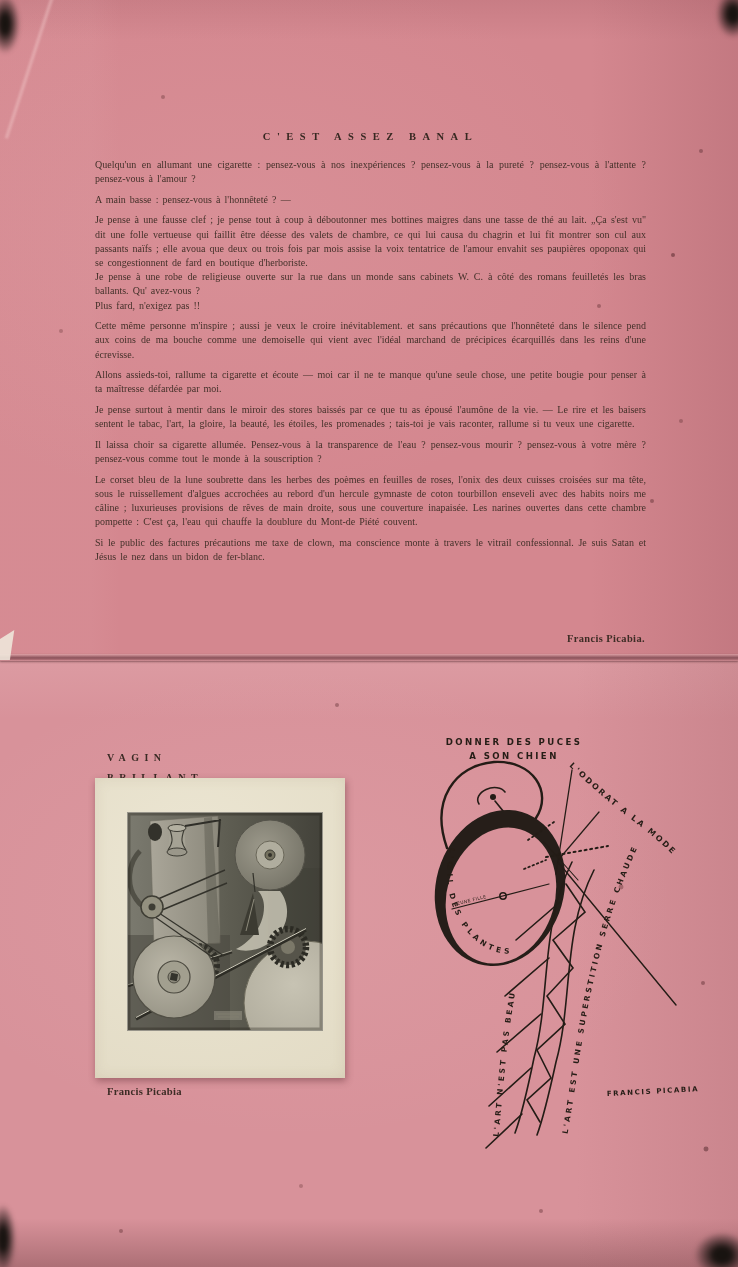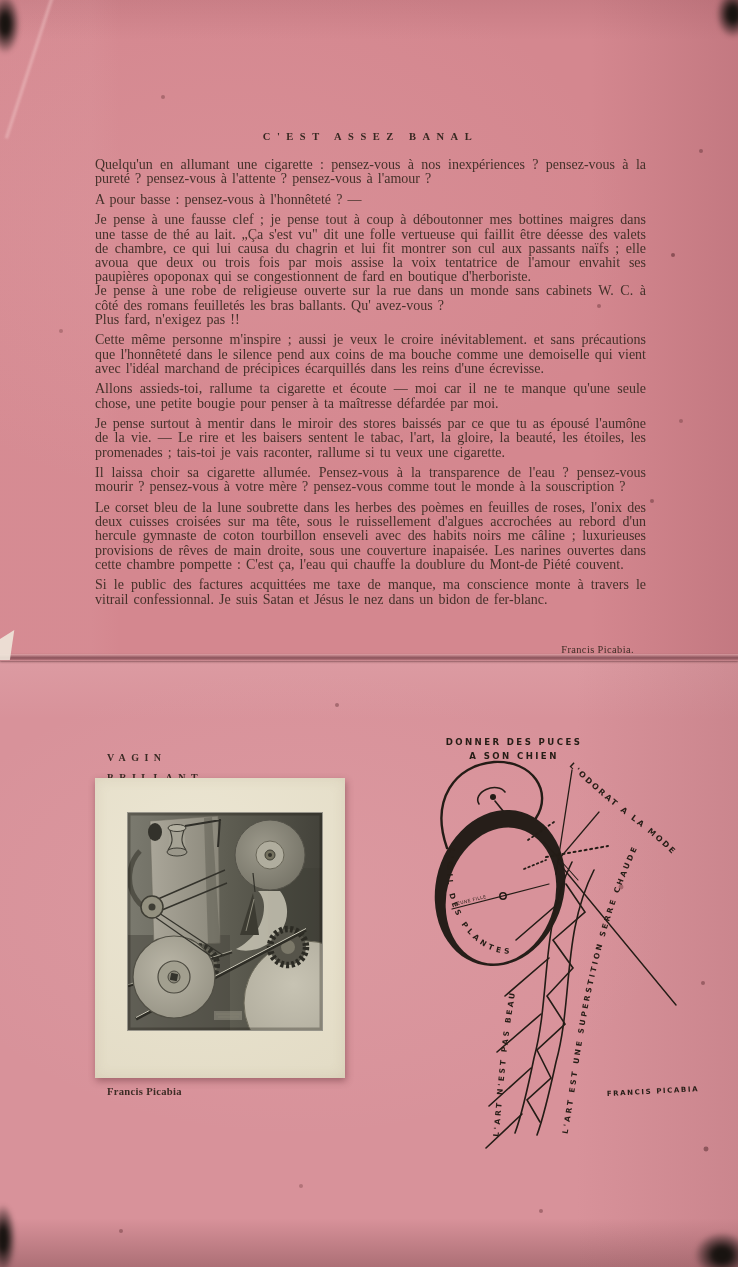--- a/index.html
+++ b/index.html
@@ -40,24 +40,24 @@
       651px 500px 0 1px rgba(90,42,46,.45), 162px 96px 0 1px rgba(90,42,46,.35),
       700px 150px 0 1px rgba(80,38,42,.4), 336px 704px 0 1px rgba(90,42,46,.4),
       620px 886px 0 1.5px rgba(90,42,46,.4), 702px 982px 0 1px rgba(90,42,46,.45),
       705px 1148px 0 1.5px rgba(80,38,42,.5), 540px 1210px 0 1px rgba(90,42,46,.4),
       120px 1230px 0 1px rgba(90,42,46,.4), 680px 420px 0 1px rgba(90,42,46,.35),
       60px 330px 0 1px rgba(90,42,46,.3), 300px 1185px 0 1px rgba(90,42,46,.3);}
   
   #page-title{position:absolute;left:95px;top:131px;width:551px;margin:0;text-align:center;
     font-size:10.5px;font-weight:bold;letter-spacing:6.5px;color:#372821;}
   #body-text{position:absolute;left:95px;top:158px;width:551px;color:#44312a;
-    font-size:14px;line-height:14.2px;text-align:justify;word-spacing:1.6px;}
+    font-size:10px;line-height:14.2px;text-align:justify;word-spacing:1.6px;}
   #body-text p{margin:6.4px 0 0 0;}
   #body-text p.first, #body-text p.cont{margin-top:0;}
-  #author-sig{position:absolute;right:93px;top:633px;margin:11px;font-size:10.4px;font-weight:normal;
+  #author-sig{position:absolute;right:93px;top:633px;margin:0;font-size:10.4px;font-weight:bold;
     color:#3d2c25;letter-spacing:.4px;}
   
   #artwork-title{position:absolute;left:107px;top:748px;margin:0;font-size:10px;font-weight:bold;
     letter-spacing:5.5px;line-height:20px;color:#3b2b25;}
   #artwork-card{position:absolute;left:95px;top:778px;width:250px;height:300px;
     background:radial-gradient(120% 100% at 40% 30%, #ece6d3, #e3dcc6 80%, #ddd5bd);
     box-shadow:1px 3px 7px rgba(92,42,48,.45), inset 0 0 14px rgba(130,105,75,.12);}
   #machine-art{position:absolute;left:33px;top:35px;width:194px;height:217px;display:block;
     outline:1px solid #97948a;}
   #artwork-caption{position:absolute;left:107px;top:1086px;margin:0;font-size:10.6px;font-weight:bold;
@@ -73,30 +73,30 @@
 <div id="stage">
   <div id="sheet-top" class="sheet"></div>
   <div id="sheet-bottom" class="sheet"></div>
   <div id="seam"></div>
   <div id="seam-sliver"></div>
   <div id="crease-tl"></div>
 
   <h1 id="page-title">C'EST ASSEZ BANAL</h1>
   <div id="body-text">
     <p class="first">Quelqu'un en allumant une cigarette : pensez-vous à nos inexpériences ? pensez-vous à la pureté ? pensez-vous à l'attente ? pensez-vous à l'amour ?</p>
-    <p>A pour basse : pensez-vous à l'honnêteté ? —</p>
+    <p>A main basse : pensez-vous à l'honnêteté ? —</p>
     <p>Je pense à une fausse clef ; je pense tout à coup à déboutonner mes bottines maigres dans une tasse de thé au lait. „Ça s'est vu" dit une folle vertueuse qui faillit être déesse des valets de chambre, ce qui lui causa du chagrin et lui fit montrer son cul aux passants naïfs ; elle avoua que deux ou trois fois par mois assise la voix tentatrice de l'amour envahit ses paupières opoponax qui se congestionnent de fard en boutique d'herboriste.</p>
     <p class="cont">Je pense à une robe de religieuse ouverte sur la rue dans un monde sans cabinets W. C. à côté des romans feuilletés les bras ballants.  Qu' avez-vous ?</p>
     <p class="cont">Plus fard, n'exigez pas !!</p>
     <p>Cette même personne m'inspire ; aussi je veux le croire inévitablement. et sans précautions que l'honnêteté dans le silence pend aux coins de ma bouche comme une demoiselle qui vient avec l'idéal marchand de précipices écarquillés dans les reins d'une écrevisse.</p>
     <p>Allons assieds-toi, rallume ta cigarette et écoute — moi car il ne te manque qu'une seule chose, une petite bougie pour penser à ta maîtresse défardée par moi.</p>
     <p>Je pense surtout à mentir dans le miroir des stores baissés par ce que tu as épousé l'aumône de la vie. — Le rire et les baisers sentent le tabac, l'art, la gloire, la beauté, les étoiles, les promenades ; tais-toi je vais raconter, rallume si tu veux une cigarette.</p>
     <p>Il laissa choir sa cigarette allumée.  Pensez-vous à la transparence de l'eau ? pensez-vous mourir ? pensez-vous à votre mère ? pensez-vous comme tout le monde à la souscription ?</p>
     <p>Le corset bleu de la lune soubrette dans les herbes des poèmes en feuilles de roses, l'onix des deux cuisses croisées sur ma tête, sous le ruissellement d'algues accrochées au rebord d'un hercule gymnaste de coton tourbillon enseveli avec des habits noirs me câline ; luxurieuses provisions de rêves de main droite, sous une couverture inapaisée. Les narines ouvertes dans cette chambre pompette : C'est ça, l'eau qui chauffe la doublure du Mont-de Piété couvent.</p>
-    <p>Si le public des factures acquittées me taxe de manque, ma conscience monte à travers le vitrail confessionnal. Je suis Satan et Jésus le nez dans un bidon de fer-blanc.</p>
+    <p>Si le public des factures précautions me taxe de clown, ma conscience monte à travers le vitrail confessionnal. Je suis Satan et Jésus le nez dans un bidon de fer-blanc.</p>
   </div>
   <p id="author-sig">Francis Picabia.</p>
 
   <p id="artwork-title"><span>VAGIN</span><br>
   <span>BRILLANT</span></p>
 
   <div id="artwork-card">
     <svg id="machine-art" viewBox="0 0 194 217" xmlns="http://www.w3.org/2000/svg">
       <defs>
         <linearGradient id="gBg" x1="0" y1="0" x2="1" y2="0">

